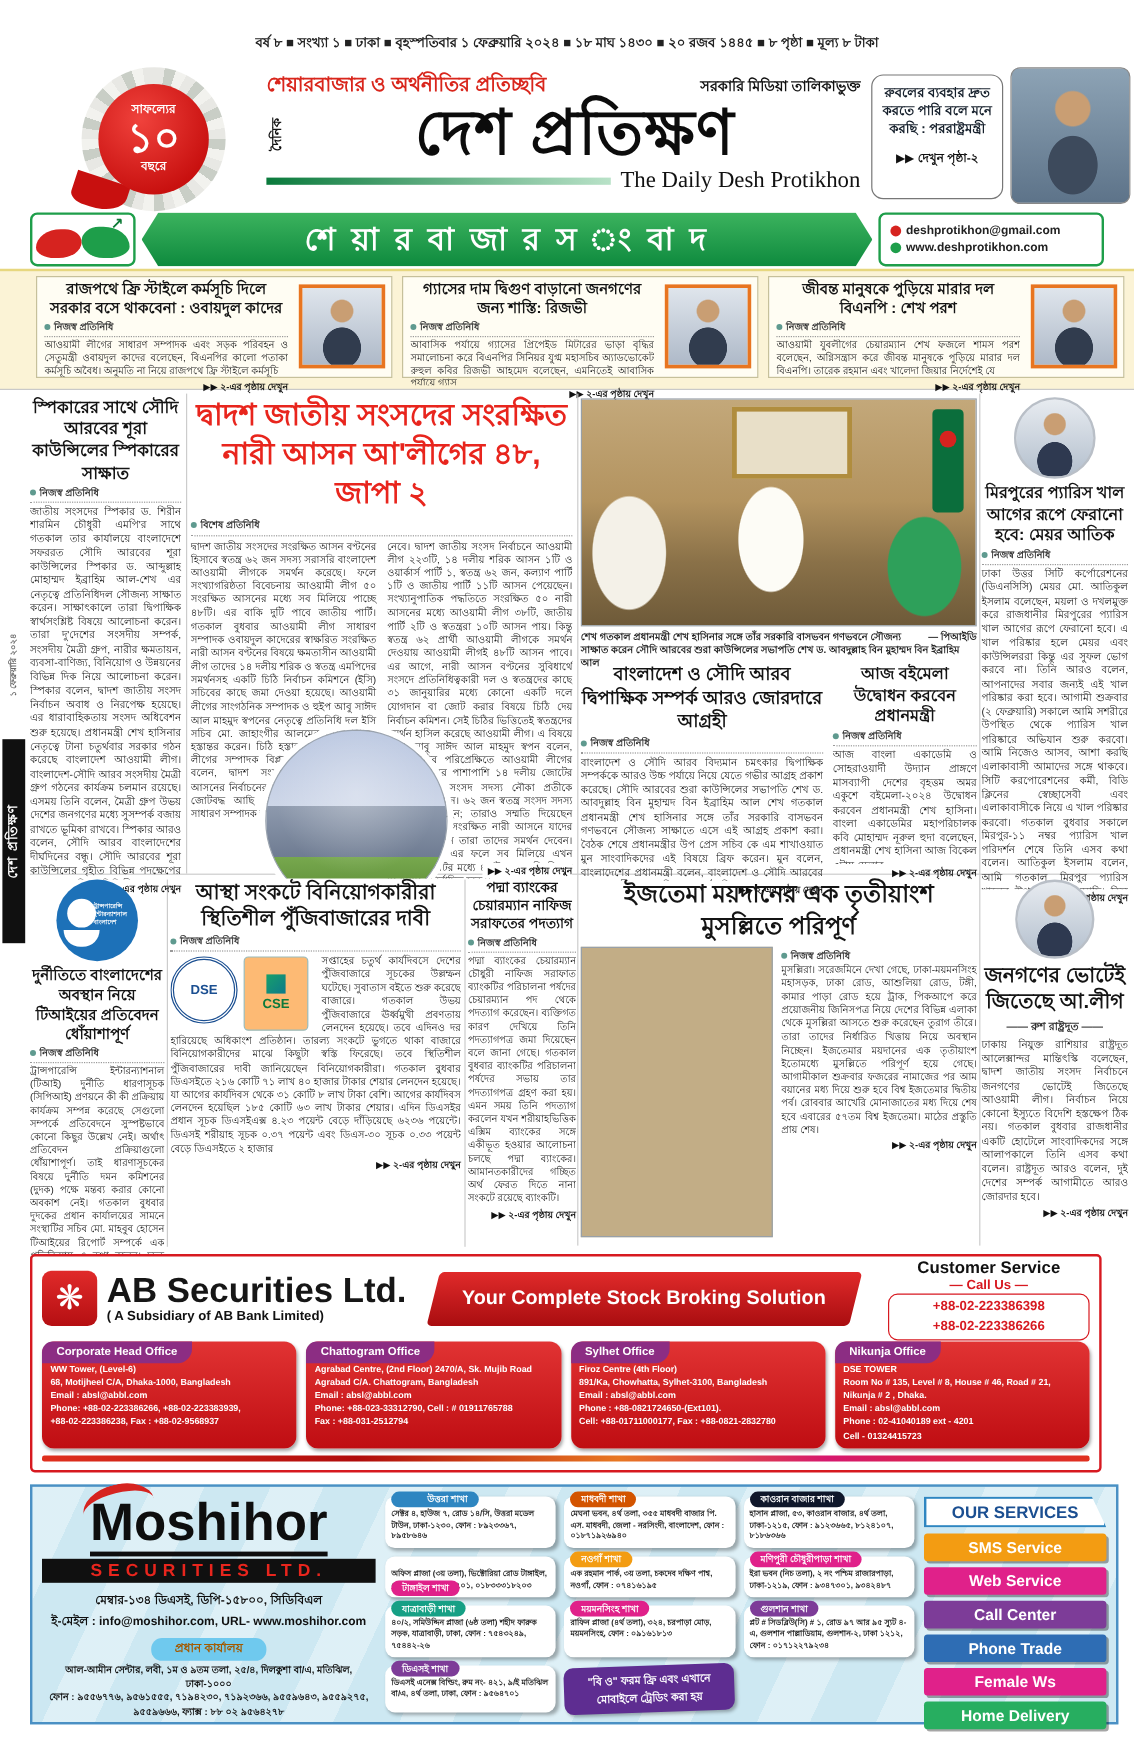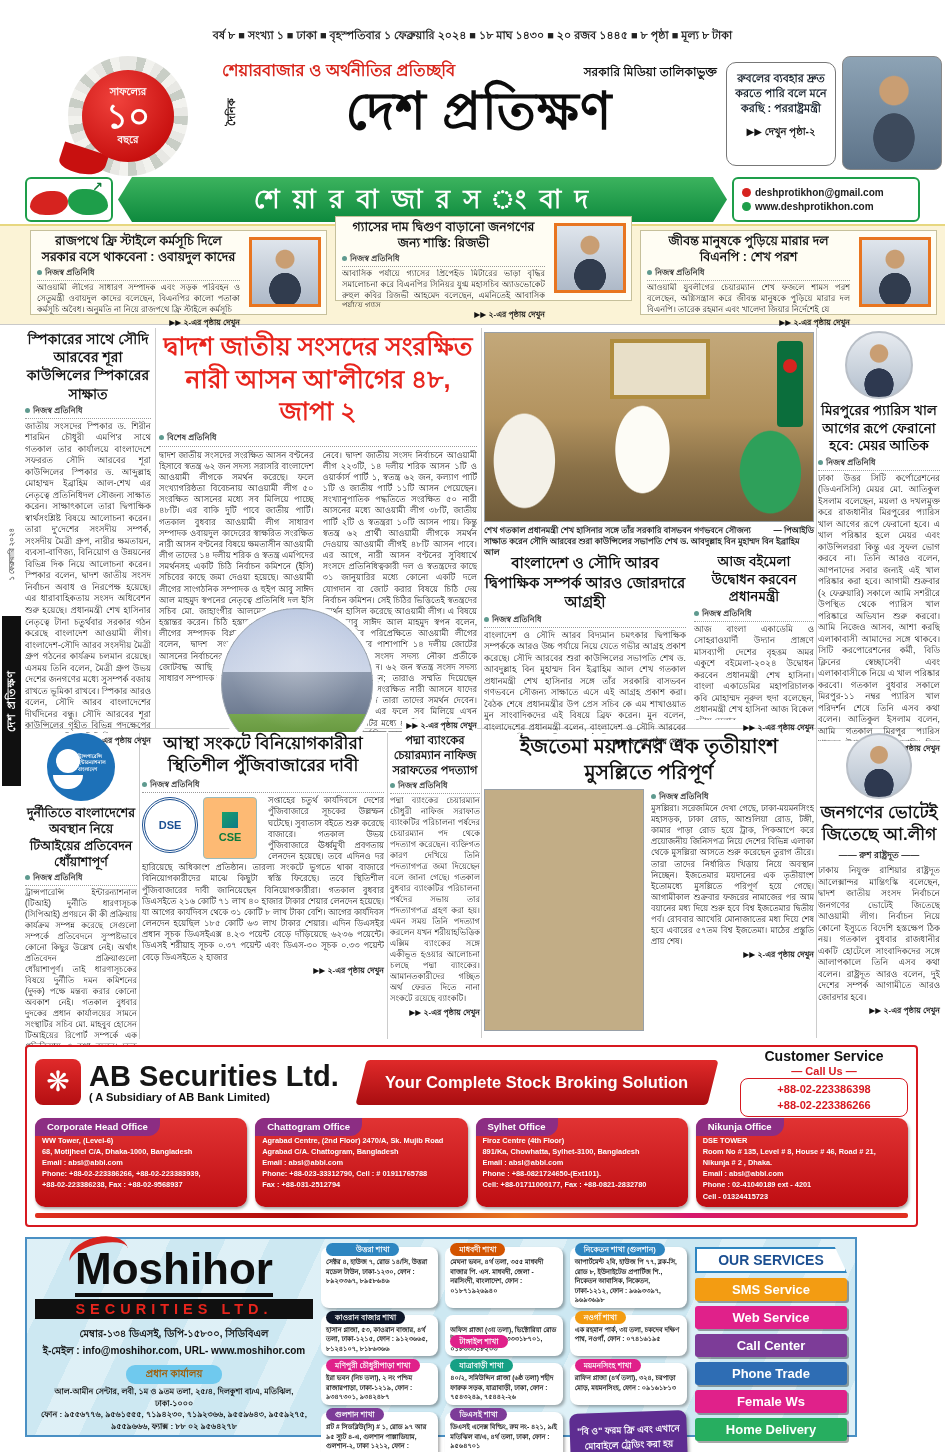--- a/index.html
+++ b/index.html
@@ -175,21 +175,21 @@
   .cs-call{color:#d71920;font-size:11px;font-weight:900;margin:1px 0;}
   .cs-box{border:1.5px solid #d71920;border-radius:8px;color:#d71920;font-weight:900;font-size:11px;line-height:1.5;padding:2px;}
   .ab-offices{display:flex;gap:8px;margin-top:6px;}
   .office{flex:1;background:linear-gradient(#e13333,#bf0d12);border-radius:10px;padding:17px 7px 5px;position:relative;
           color:#fff;font-size:7.4px;font-weight:bold;line-height:1.5;box-shadow:1px 2px 3px rgba(0,0,0,.35);}
   .office-label{position:absolute;top:0;left:0;background:#8c2d83;color:#fff;border-radius:9px 0 12px 0;
                 padding:2px 12px;font-size:9.5px;font-weight:900;}
   .ab-bar{height:5px;margin-top:6px;border-radius:2px;
           background:linear-gradient(to right,#e0301e,#b00c0c 30%,#e87722 55%,#d6186e 75%,#e0301e);}
   
-  .ad-mo{left:25px;top:1237px;width:832px;height:200px;border:2px solid #4a90c4;background:
+  .ad-mo{left:25px;top:1237px;width:907px;height:200px;border:2px solid #4a90c4;background:
          repeating-linear-gradient(115deg,rgba(255,255,255,.35) 0 40px,rgba(255,255,255,0) 40px 90px),#cde8f2;
          box-sizing:border-box;padding:8px;display:flex;gap:8px;}
   .mo-left{width:278px;flex:0 0 auto;text-align:center;}
   .mo-logo{font-size:44px;font-weight:900;color:#0e0e0e;line-height:1;position:relative;display:inline-block;
            border-bottom:4px solid #0e0e0e;padding-bottom:2px;}
   .mo-logo::before{content:"";position:absolute;left:-6px;top:-10px;width:60px;height:30px;border-radius:50%;
                    border-top:7px solid #d6231f;transform:rotate(-14deg);}
   .mo-sec{background:#101010;color:#e8251d;font-weight:900;letter-spacing:5px;font-size:14.5px;padding:2px 0;margin-top:2px;}
   .mo-member{font-size:10px;font-weight:900;margin-top:7px;color:#101010;}
   .mo-email{font-size:10px;font-weight:900;color:#101010;}
@@ -230,20 +230,24 @@
 </div>
 <div class="abs mast-center">
   <div class="mast-row1">
     <span class="tagline">শেয়ারবাজার ও অর্থনীতির প্রতিচ্ছবি</span>
     <span class="listed">সরকারি মিডিয়া তালিকাভুক্ত</span>
   </div>
   <div class="mast-title-row">
     <span class="daily">দৈনিক</span>
     <span class="paper-title">দেশ প্রতিক্ষণ</span>
   </div>
+  <div class="mast-row3">
+    <span class="green-bar"></span>
+    <span class="english-title">The Daily Desh Protikhon</span>
+  </div>
 </div>
 <div class="abs brief-box">
   <div class="brief-text">রুবলের ব্যবহার দ্রুত করতে পারি বলে মনে করছি : পররাষ্ট্রমন্ত্রী</div>
   <span class="brief-link">▶▶ দেখুন পৃষ্ঠা-২</span>
 </div>
 <div class="abs mast-photo"></div>
 
 <div class="abs banner">
   <div class="banner-logo">
     <span class="up-arrow">↗</span>
@@ -268,21 +272,21 @@
   <div class="story-photo"></div>
   <div class="story-head">রাজপথে ফ্রি স্টাইলে কর্মসূচি দিলে সরকার বসে থাকবেনা : ওবায়দুল কাদের</div>
   <div class="byline">
       <span class="dot"></span>
     <span>নিজস্ব প্রতিনিধি</span>
     </div>
   <div class="dotline"></div>
   <div class="story-body">আওয়ামী লীগের সাধারণ সম্পাদক এবং সড়ক পরিবহন ও সেতুমন্ত্রী ওবায়দুল কাদের বলেছেন, বিএনপির কালো পতাকা কর্মসূচি অবৈধ। অনুমতি না নিয়ে রাজপথে ফ্রি স্টাইলে কর্মসূচি</div>
   <span class="more">▶▶ ২-এর পৃষ্ঠায় দেখুন</span>
 </div>
-<div class="abs story-box" style="left:335px;top:216px;">
+<div class="abs story-box" style="left:335px;top:230px;">
   <div class="story-photo"></div>
   <div class="story-head">গ্যাসের দাম দ্বিগুণ বাড়ানো জনগণের জন্য শাস্তি: রিজভী</div>
   <div class="byline">
       <span class="dot"></span>
     <span>নিজস্ব প্রতিনিধি</span>
     </div>
   <div class="dotline"></div>
   <div class="story-body">আবাসিক পর্যায়ে গ্যাসের প্রিপেইড মিটারের ভাড়া বৃদ্ধির সমালোচনা করে বিএনপির সিনিয়র যুগ্ম মহাসচিব অ্যাডভোকেট রুহুল কবির রিজভী আহমেদ বলেছেন, এমনিতেই আবাসিক পর্যায়ে গ্যাস</div>
   <span class="more">▶▶ ২-এর পৃষ্ঠায় দেখুন</span>
 </div>
@@ -517,24 +521,20 @@
   <div class="mo-grid">
     <div class="branch">
       <span class="branch-label c0">উত্তরা শাখা</span>
       <div>সেক্টর ৪, হাউজ ৭, রোড ১৪/সি, উত্তরা মডেল টাউন, ঢাকা-১২৩০, ফোন : ৮৯২৩৩৬৭, ৮৯৫৮৬৪৬</div>
       </div>
     <div class="branch">
       <span class="branch-label c1">মাধবদী শাখা</span>
       <div>মেঘনা ভবন, ৪র্থ তলা, ৩৫৫ মাধবদী বাজার পি. এস. মাধবদী, জেলা - নরসিংদী, বাংলাদেশ, ফোন : ০১৮৭১৯২৬৯৪০</div>
       </div>
     <div class="branch">
-      <span class="branch-label c2">নিকেতন শাখা (গুলশান)</span>
-      <div>আপার্টমেন্ট ২বি, হাউজ পি ৭৭, ব্লক-সি, রোড ৮, ইউনাইটেড প্রপার্টিজ শি., নিকেতন আবাসিক, নিকেতন, ঢাকা-১২১২, ফোন : ৯৬৯৩৩৯৭, ৯৬৯৩৬৯৮</div>
-      </div>
-    <div class="branch">
       <span class="branch-label c3">কাওরান বাজার শাখা</span>
       <div>হাসান প্লাজা, ৫৩, কাওরান বাজার, ৪র্থ তলা, ঢাকা-১২১৫, ফোন : ৯১২৩৬৬৫, ৮১২৪১০৭, ৮১৮৬৩৬৬</div>
       </div>
     <div class="branch">
       <span class="branch-label c4">টাঙ্গাইল শাখা</span>
       <div>অফিস প্লাজা (৩য় তলা), ভিক্টোরিয়া রোড টাঙ্গাইল, ফোন : ০৯২৩৩৩১৮৭০১, ০১৮৩৩৩১৮২০৩</div>
       </div>
     <div class="branch">
       <span class="branch-label c5">নওগাঁ শাখা</span>
       <div>এক রহমান পার্ক, ৩য় তলা, চকদেব দক্ষিণ পাশ্ব, নওগাঁ, ফোন : ০৭৪১৬১৯৫</div>

